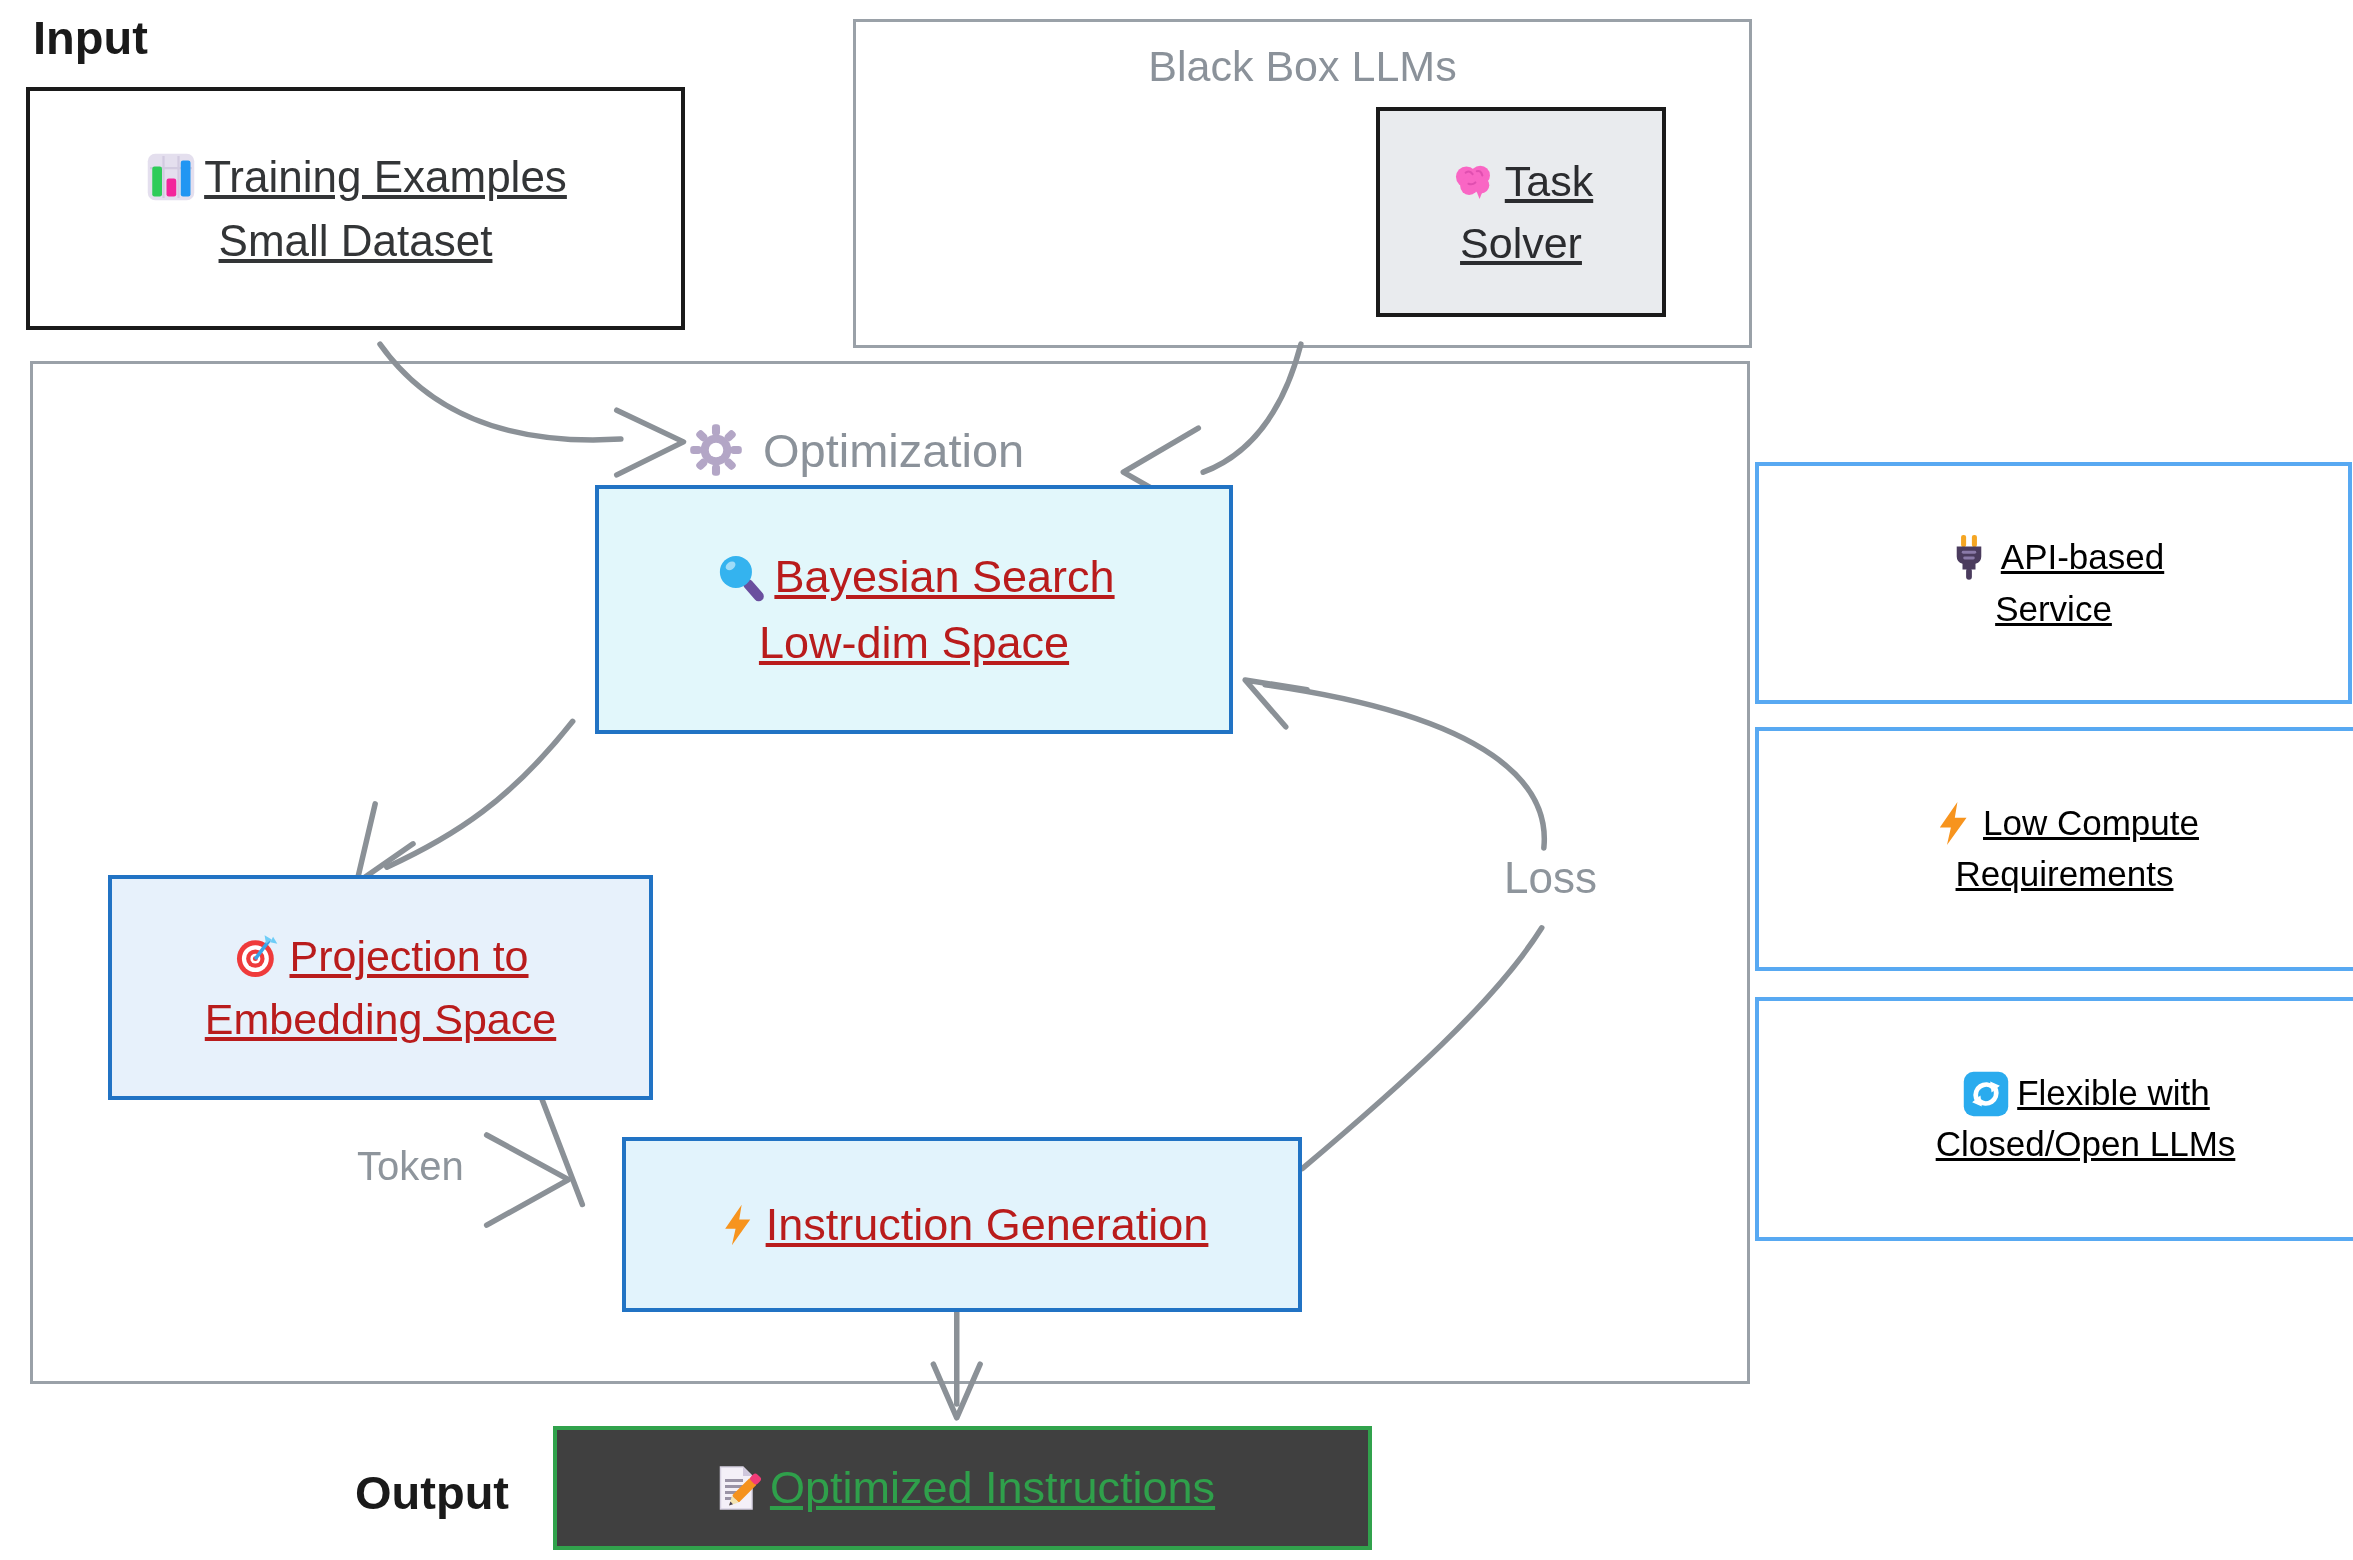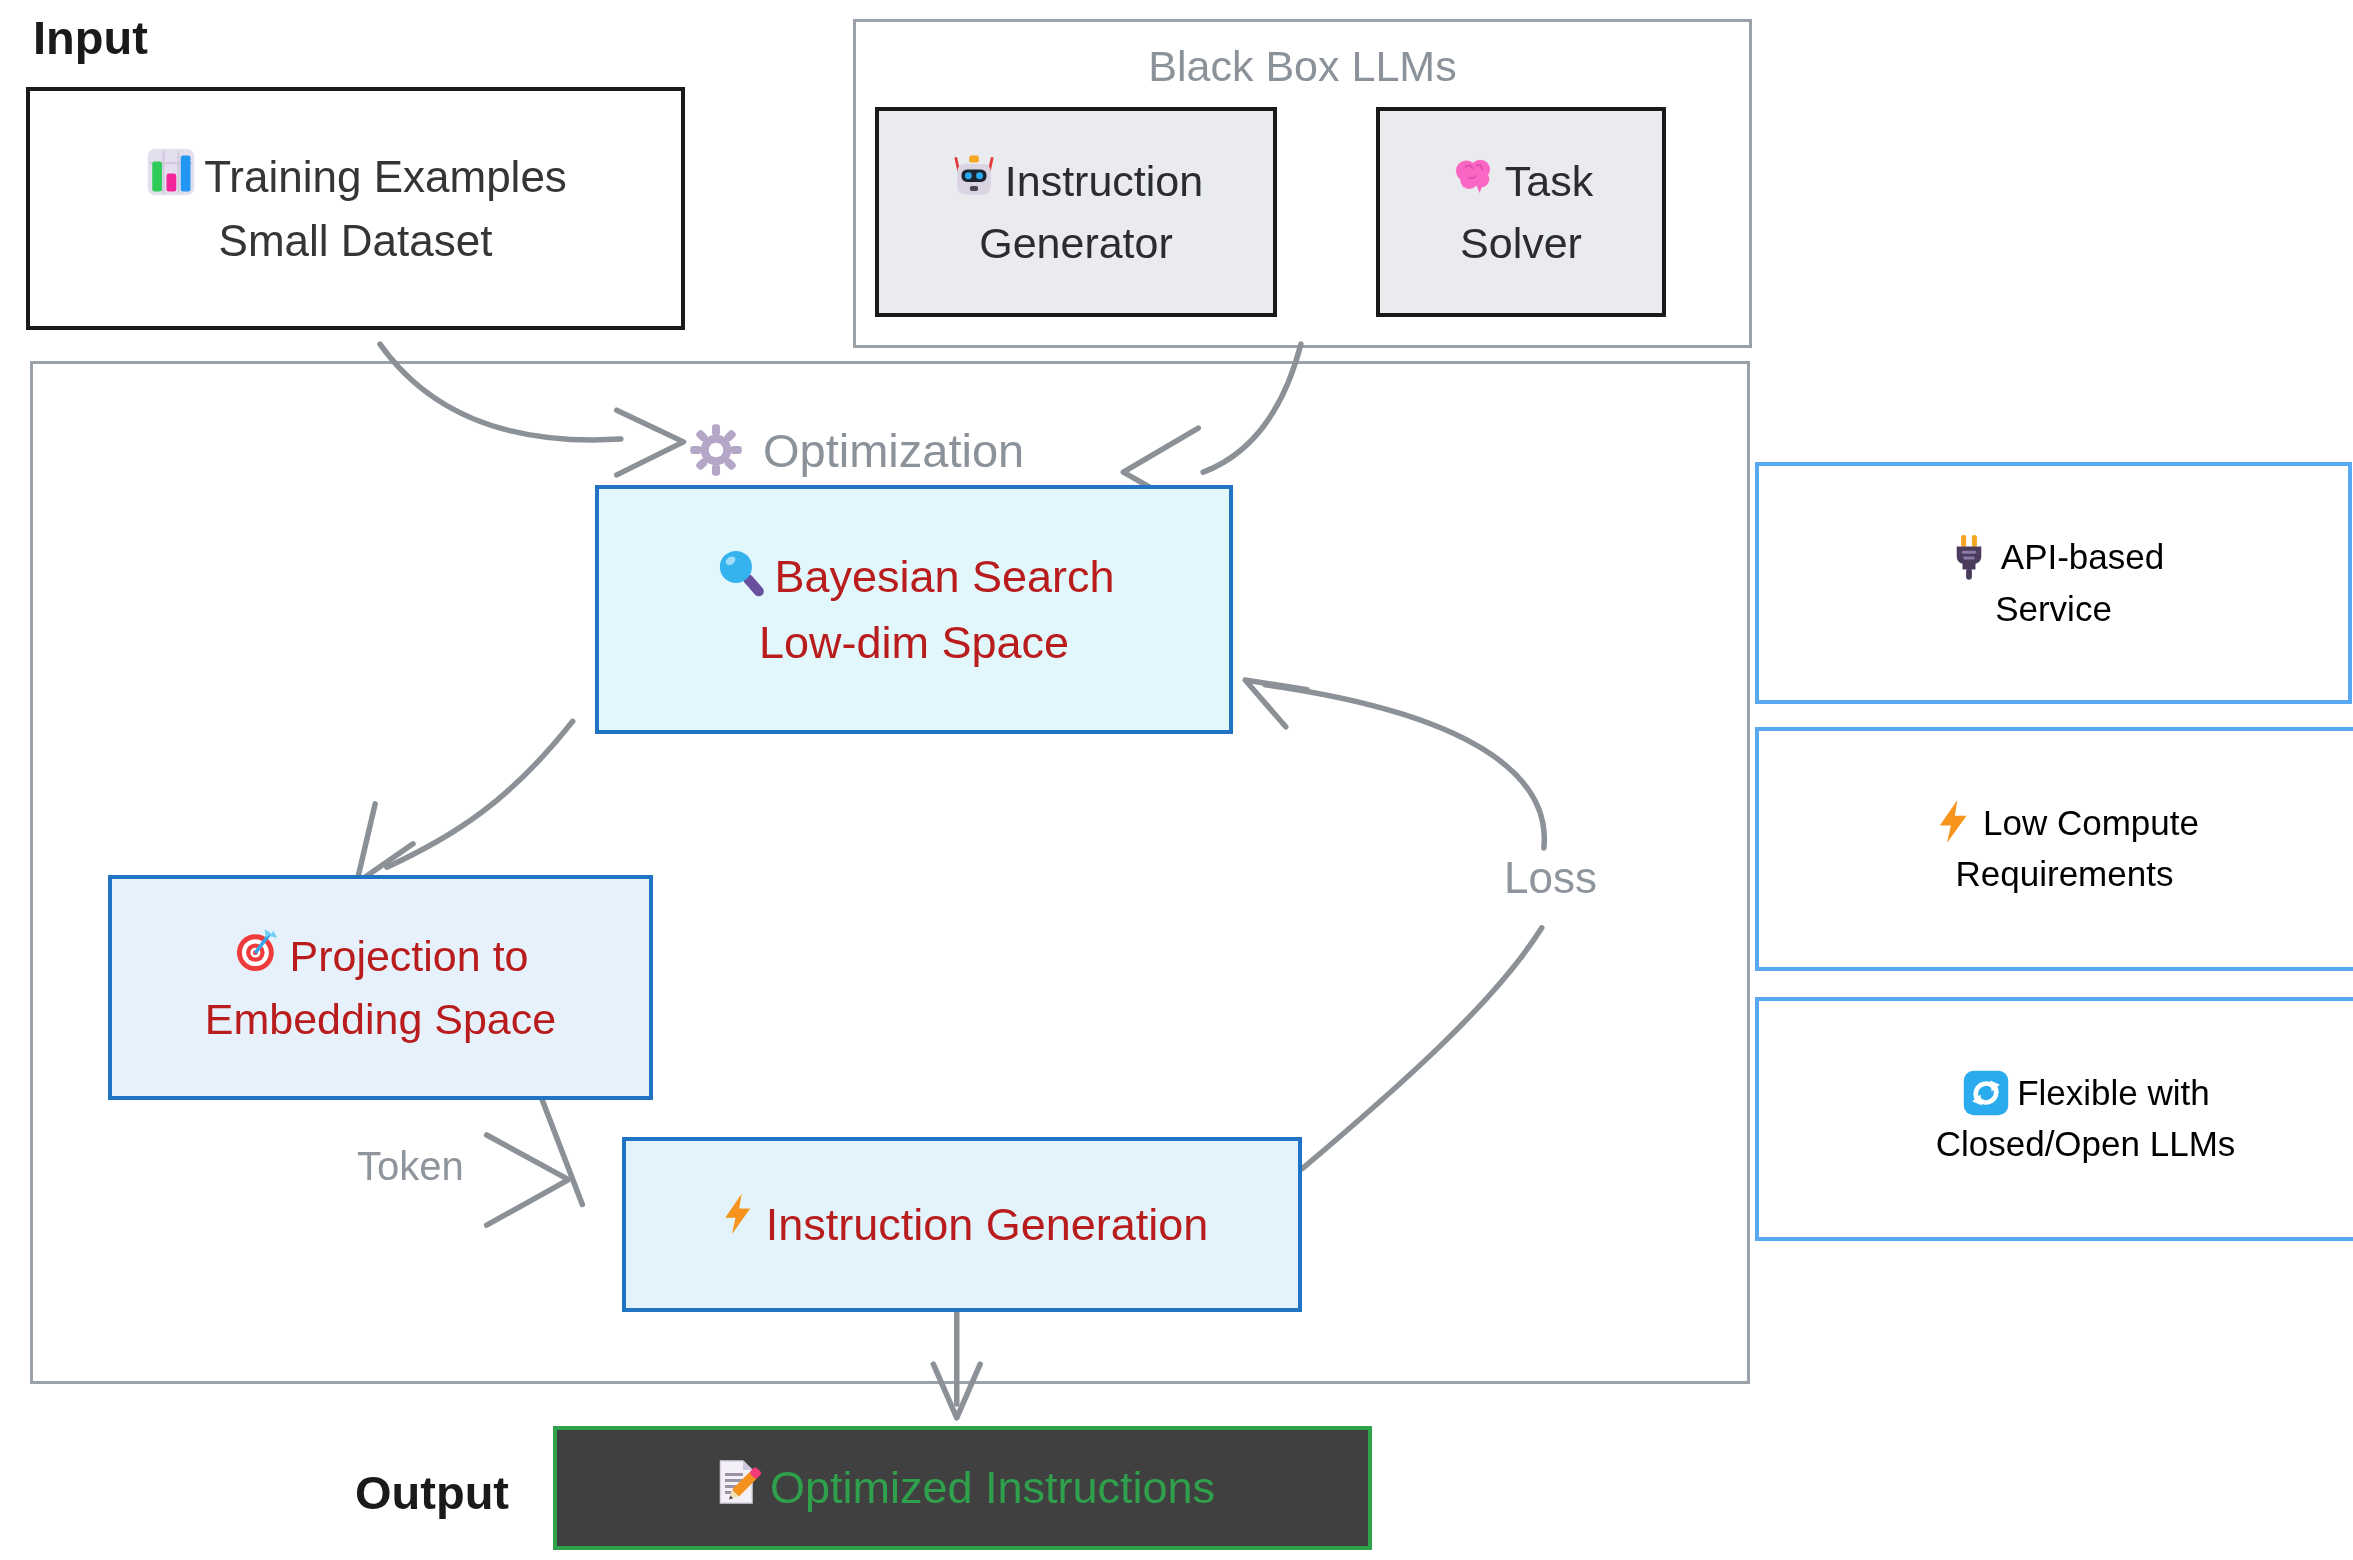--- a/index.html
+++ b/index.html
@@ -12,21 +12,21 @@
   .free-label{font-weight:700;color:#1a1a1a;font-size:47px;z-index:3;}
   .edge-label{color:#8e959c;font-size:40px;z-index:3;}
   
   .container{position:absolute;background:#ffffff;border:3.4px solid #9aa1a8;z-index:0;}
   .container-title{position:absolute;width:100%;text-align:center;color:#8b929a;font-size:43px;}
   
   .node{
     position:absolute;display:flex;flex-direction:column;justify-content:center;align-items:center;
     text-align:center;z-index:2;line-height:1.45;
   }
-  .node .row{display:flex;justify-content:center;gap:6px;white-space:nowrap;}
+  .node .row{display:flex;align-items:center;justify-content:center;gap:6px;white-space:nowrap;text-decoration:underline;}
   .node svg{flex:0 0 auto;display:block;}
   .dark-node{background:#ffffff;border:4.8px solid #1a1a1a;color:#333537;font-size:44px;}
   .gray-node{background:#e9ebee;border:4.1px solid #1a1a1a;color:#2b2c2f;font-size:43px;}
   .blue-node{border:4.8px solid #2173c4;color:#b91c1c;font-size:45px;}
   .feature-node{background:#ffffff;border:4.1px solid #58a9f2;color:#000000;font-size:35px;}
   .green-node{background:#404040;border:4.1px solid #31a24c;color:#2fa04b;font-size:45px;}
   .opt-header{position:absolute;display:flex;align-items:center;gap:18px;color:#8b929a;font-size:47px;z-index:2;white-space:nowrap;}
   #edges{position:absolute;left:0;top:0;z-index:1;}
 </style>
 </head>
@@ -80,38 +80,20 @@
         <rect x="30" y="38" width="13" height="24" rx="3" fill="#f3259b"></rect>
         <rect x="49" y="14" width="13" height="48" rx="3" fill="#2196f3"></rect>
       </svg>
       <span>Training Examples</span>
     </div>
     <div class="row">
       <span>Small Dataset</span>
     </div>
   </div>
 
-  <div class="node gray-node" style="left:875px;top:107px;width:394px;height:202px;">
-    <div class="row">
-      <svg width="50" height="50" viewBox="0 0 72 72">
-        <line x1="14" y1="30" x2="10" y2="12" stroke="#e23b3b" stroke-width="4" stroke-linecap="round"></line>
-        <line x1="58" y1="30" x2="62" y2="12" stroke="#e23b3b" stroke-width="4" stroke-linecap="round"></line>
-        <rect x="29" y="8" width="14" height="10" rx="3" fill="#f5a623"></rect>
-        <rect x="12" y="20" width="48" height="44" rx="10" fill="#d9d3e2"></rect>
-        <rect x="18" y="28" width="36" height="18" rx="8" fill="#1c2430"></rect>
-        <circle cx="28" cy="37" r="5" fill="#2aa8f2"></circle>
-        <circle cx="44" cy="37" r="5" fill="#2aa8f2"></circle>
-        <rect x="30" y="52" width="12" height="7" rx="3" fill="#4a4458"></rect>
-      </svg>
-      <span>Instruction</span>
-    </div>
-    <div class="row">
-      <span>Generator</span>
-    </div>
-  </div>
 
   <div class="node gray-node" style="left:1376px;top:107px;width:282px;height:202px;">
     <div class="row">
       <svg width="50" height="50" viewBox="0 0 72 72">
         <circle cx="25" cy="30" r="15" fill="#f966c4"></circle>
         <circle cx="45" cy="28" r="14" fill="#f966c4"></circle>
         <circle cx="29" cy="43" r="13" fill="#f966c4"></circle>
         <circle cx="46" cy="42" r="12" fill="#f966c4"></circle>
         <path d="M 40 52 L 44 62 L 48 52 Z" fill="#f966c4"></path>
         <path d="M 24 24 q 6 -4 10 2 M 40 22 q 6 -2 8 6 M 28 40 q 6 2 10 -2" stroke="#e04fb0" stroke-width="3" fill="none" stroke-linecap="round"></path>

